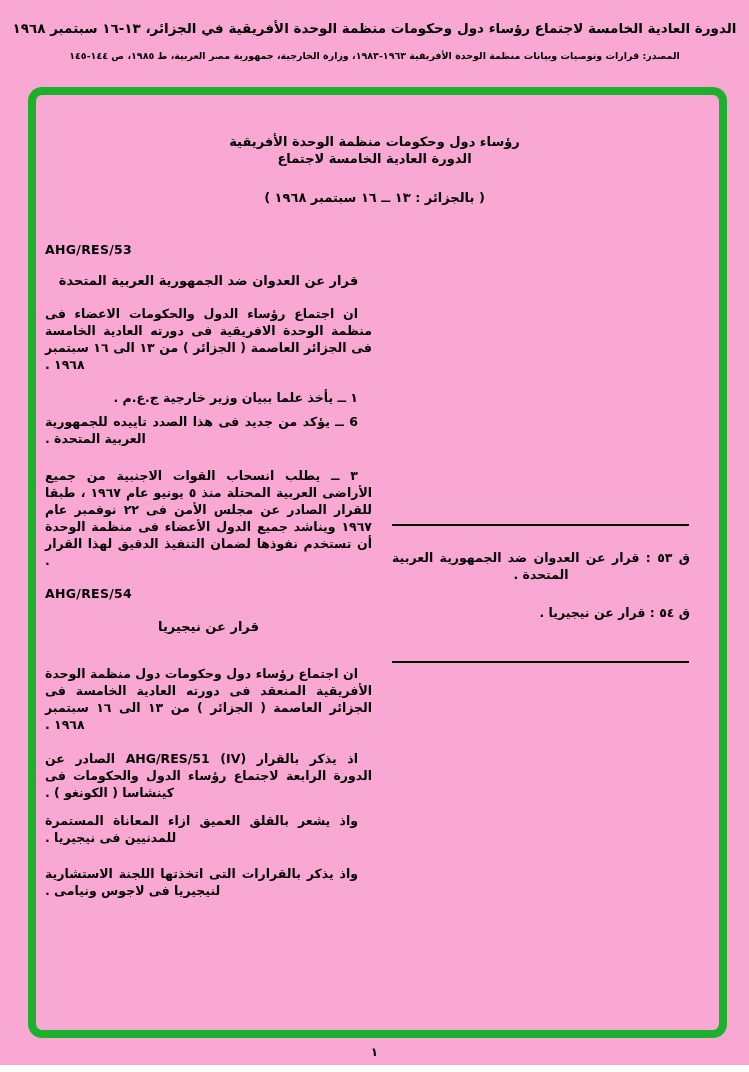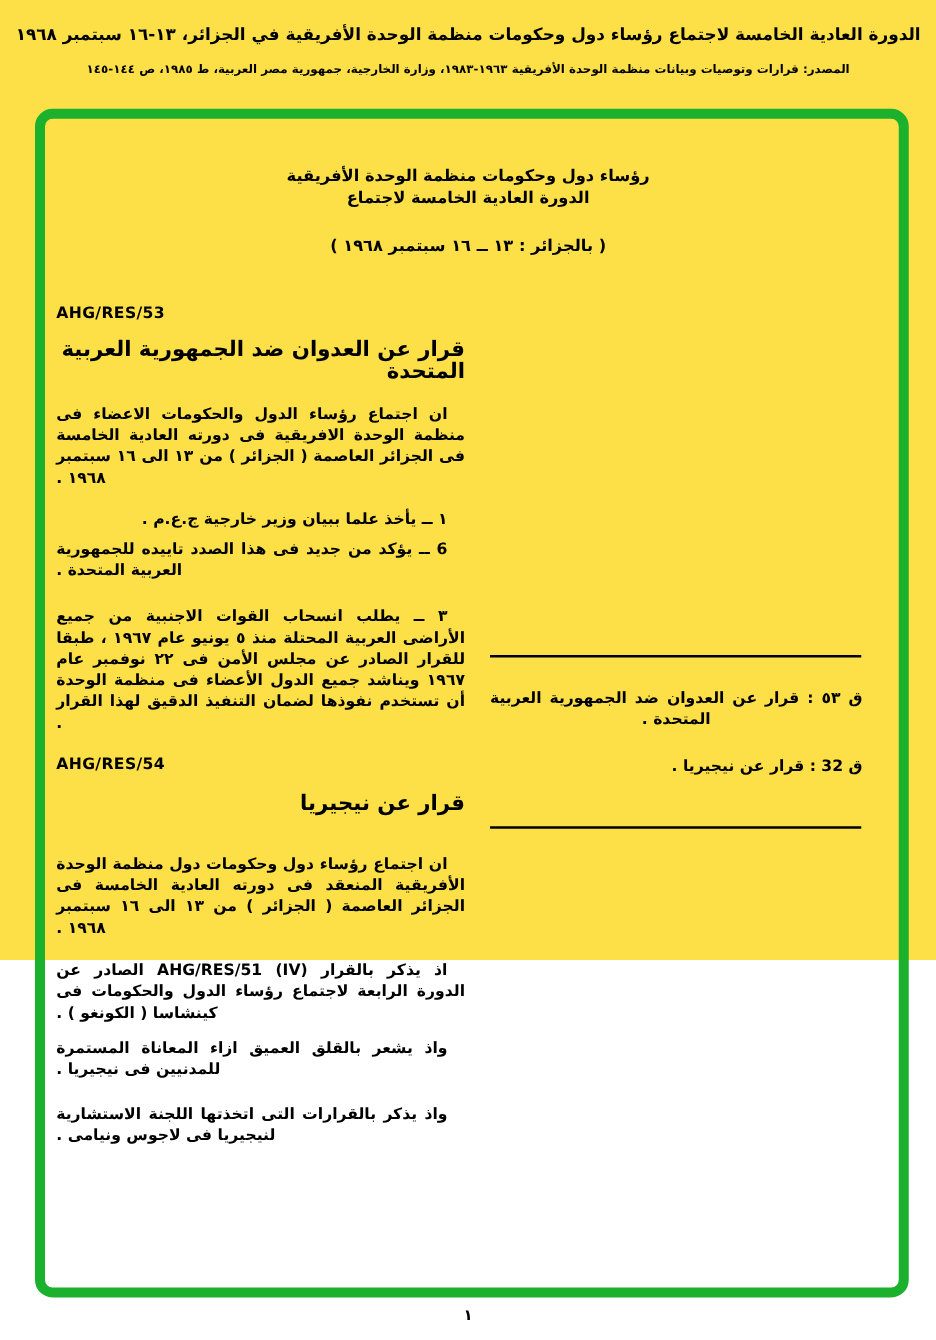--- a/index.html
+++ b/index.html
@@ -4,21 +4,21 @@
 <style>
   * { margin: 0; padding: 0; box-sizing: border-box; }
   html, body { background: #ffffff; }
   body {
     width: 749px; height: 1072px;
     position: relative;
     overflow: hidden;
     font-family: "DejaVu Sans", sans-serif;
     color: #000;
   }
-  .page { position: absolute; inset: 0; width: 749px; height: 768px; background: #fde047; }
+  .page { position: absolute; inset: 0; width: 749px; height: 1065px; background: #f9a8d4; }
 
   
   .hdr { position: absolute; left: 0; right: 0; text-align: center; direction: rtl; font-weight: bold; }
   .hdr-main { top: 20px; font-size: 13.5px; letter-spacing: 0; }
   .hdr-src  { top: 50px; font-size: 9.5px; }
 
   
   .frame {
     position: absolute;
     left: 28px; top: 87px;
@@ -40,21 +40,21 @@
   .main-col {
     position: absolute; left: 45px; top: 241px; width: 327px;
     direction: rtl;
     font-size: 12.5px; line-height: 17px; font-weight: bold;
   }
   .res-code {
     direction: ltr; text-align: left;
     font-size: 12.5px; font-weight: bold;
     letter-spacing: 0.3px;
   }
-  .res-heading { font-size: 17px; }
+  .res-heading { text-align: center; font-size: 13px; }
   .h53 { margin-top: 14px; }
   .par {
     text-align: justify;
     text-align-last: left;
     text-indent: 14px;
   }
   .par.start-last { text-align-last: right; }
   .mt-p1 { margin-top: 16px; }
   .mt-p2 { margin-top: 18px; }
   .mt-i1 { margin-top: 16px; }
@@ -118,18 +118,18 @@
     <div class="res-heading mt-h54">قرار عن نيجيريا</div>
 
     <p class="par mt-q1">ان اجتماع رؤساء دول وحكومات دول منظمة الوحدة الأفريقية المنعقد فى دورته العادية الخامسة فى الجزائر العاصمة ( الجزائر ) من ١٣ الى ١٦ سبتمبر ١٩٦٨ .</p>
     <p class="par mt-q2">اذ يذكر بالقرار AHG/RES/51 (IV) الصادر عن الدورة الرابعة لاجتماع رؤساء الدول والحكومات فى كينشاسا ( الكونغو ) .</p>
     <p class="par mt-q4">واذ يشعر بالقلق العميق ازاء المعاناة المستمرة للمدنيين فى نيجيريا .</p>
     <p class="par mt-q3">واذ يذكر بالقرارات التى اتخذتها اللجنة الاستشارية لنيجيريا فى لاجوس ونيامى .</p>
   </div>
 
   <div class="rule rule-top"></div>
   <p class="side-note side-note-1">ق ٥٣ : قرار عن العدوان ضد الجمهورية العربية المتحدة .</p>
-  <p class="side-note side-note-2">ق 32 : قرار عن نيجيريا .</p>
+  <p class="side-note side-note-2">ق ٥٤ : قرار عن نيجيريا .</p>
   <div class="rule rule-bottom"></div>
 
   <div class="page-num">١</div>
 
 </div>
 
 </body></html>

